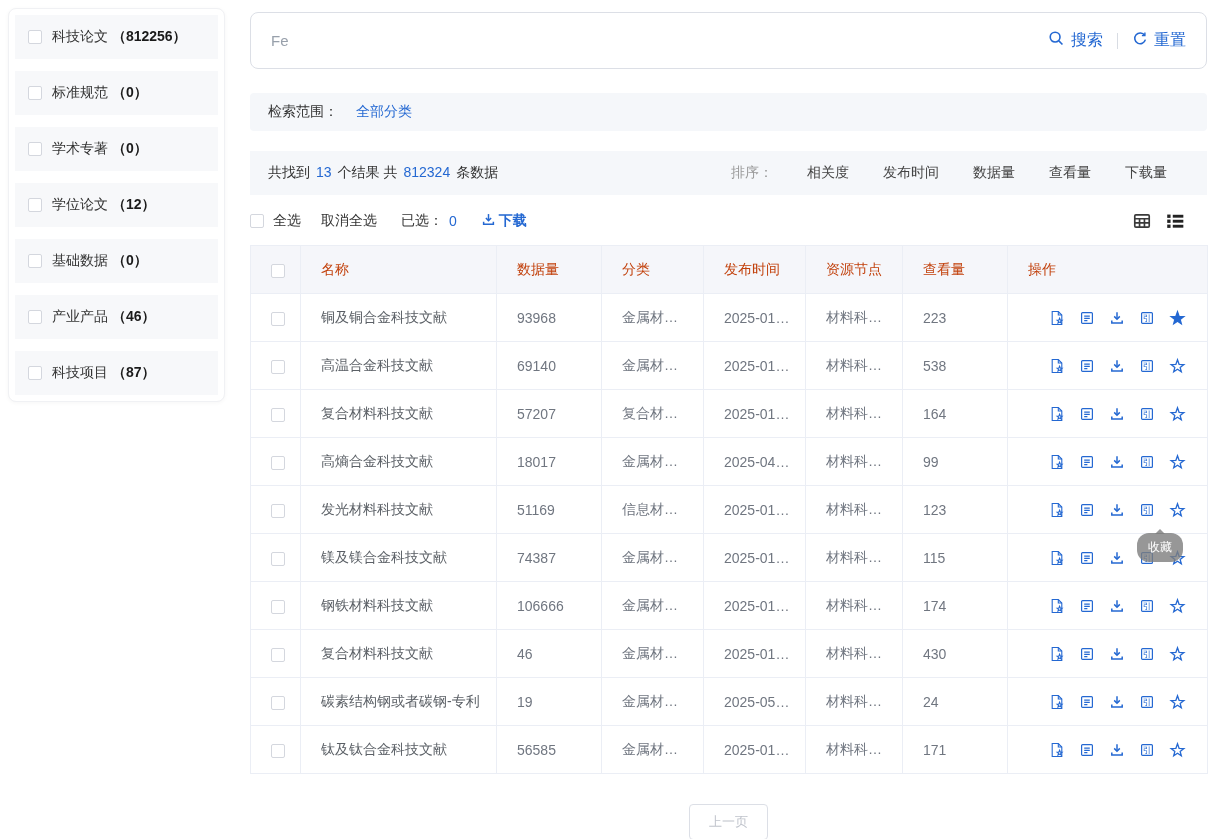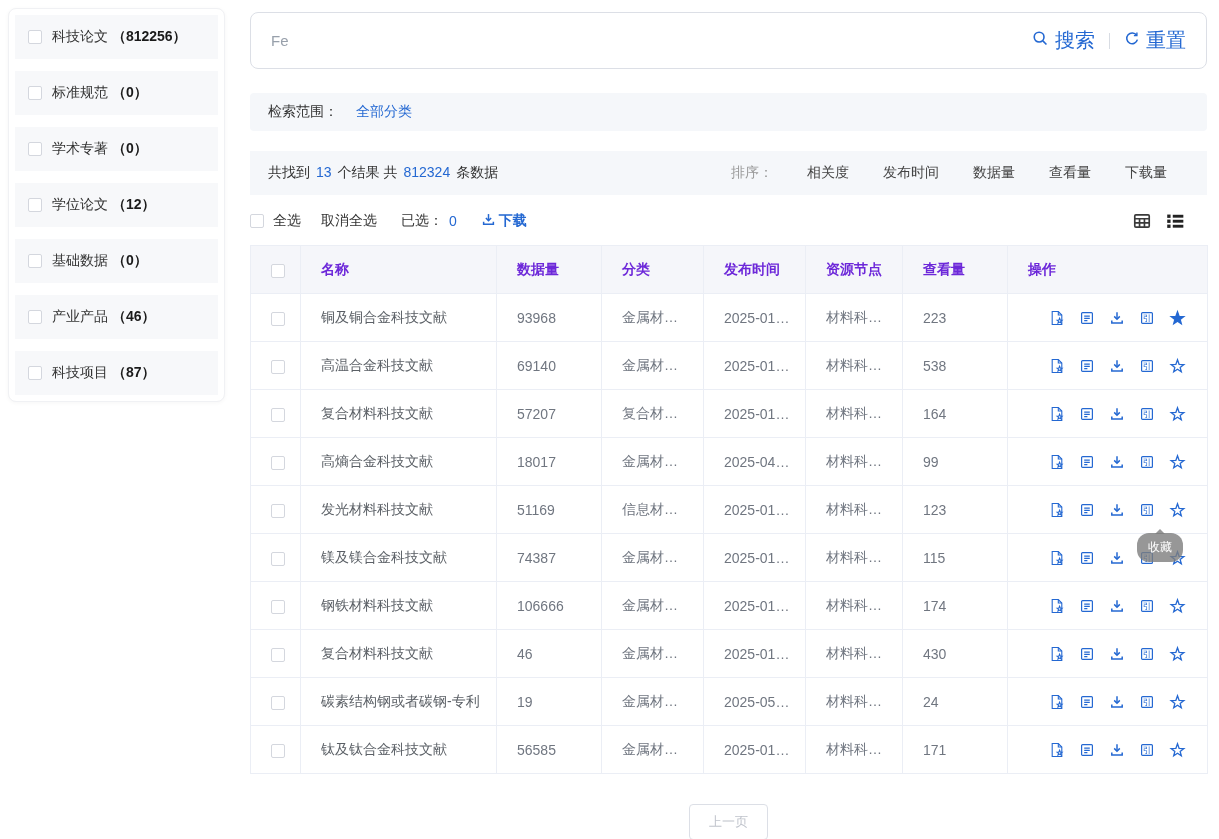--- a/index.html
+++ b/index.html
@@ -36,21 +36,21 @@
     height:57px; border:1px solid #dcdfe6; border-radius:8px;
     display:flex; align-items:center; padding:0 20px; background:#fff;
   }
   .search-input {
     flex:1; border:none; outline:none; font-size:15px; color:#98a0ab;
     font-family:inherit; background:transparent;
   }
   .search-actions { display:flex; align-items:center; gap:14px; }
   .txt-btn {
     display:flex; align-items:center; gap:6px;
-    color:#2468d2; font-size:20px; cursor:pointer; white-space:nowrap;
+    color:#2468d2; font-size:16px; cursor:pointer; white-space:nowrap;
   }
   .v-div { width:1px; height:16px; background:#d8dce3; }
 
   .scope-bar {
     margin-top:24px; height:38px; background:#f5f7fa; border-radius:4px;
     display:flex; align-items:center; gap:18px; padding:0 18px;
   }
   .blue { color:#2468d2; }
   .link { color:#2468d2; cursor:pointer; }
 
@@ -75,21 +75,21 @@
   .view-toggles .vt { cursor:pointer; display:flex; }
 
   
   table.results {
     margin-top:10px; width:957px; border-collapse:collapse; table-layout:fixed;
   }
   table.results th, table.results td {
     border:1px solid #ebeef5; height:48px; padding:0 0 0 20px;
     text-align:left; font-weight:normal; overflow:hidden; white-space:nowrap;
   }
-  table.results thead th { background:#f5f6fa; color:#6d28d9; font-weight:bold; }
+  table.results thead th { background:#f5f6fa; color:#c2410c; font-weight:normal; }
   td.c-name { color:#5b6066; }
   td.c-num, td.c-cat, td.c-date, td.c-node { color:#707680; }
   th.c-check, td.c-check { padding:0; text-align:center; }
   th.c-check .cbx, td.c-check .cbx { display:inline-block; vertical-align:middle; }
   th.c-ops { text-align:center; padding:0; }
   td.c-ops { padding:0; }
   .ops { display:flex; align-items:center; justify-content:center; gap:14px; color:#2468d2; }
   .op { display:flex; cursor:pointer; }
   .op svg { display:block; }
   .star-filled polygon { fill:#2468d2; stroke:#2468d2; }

